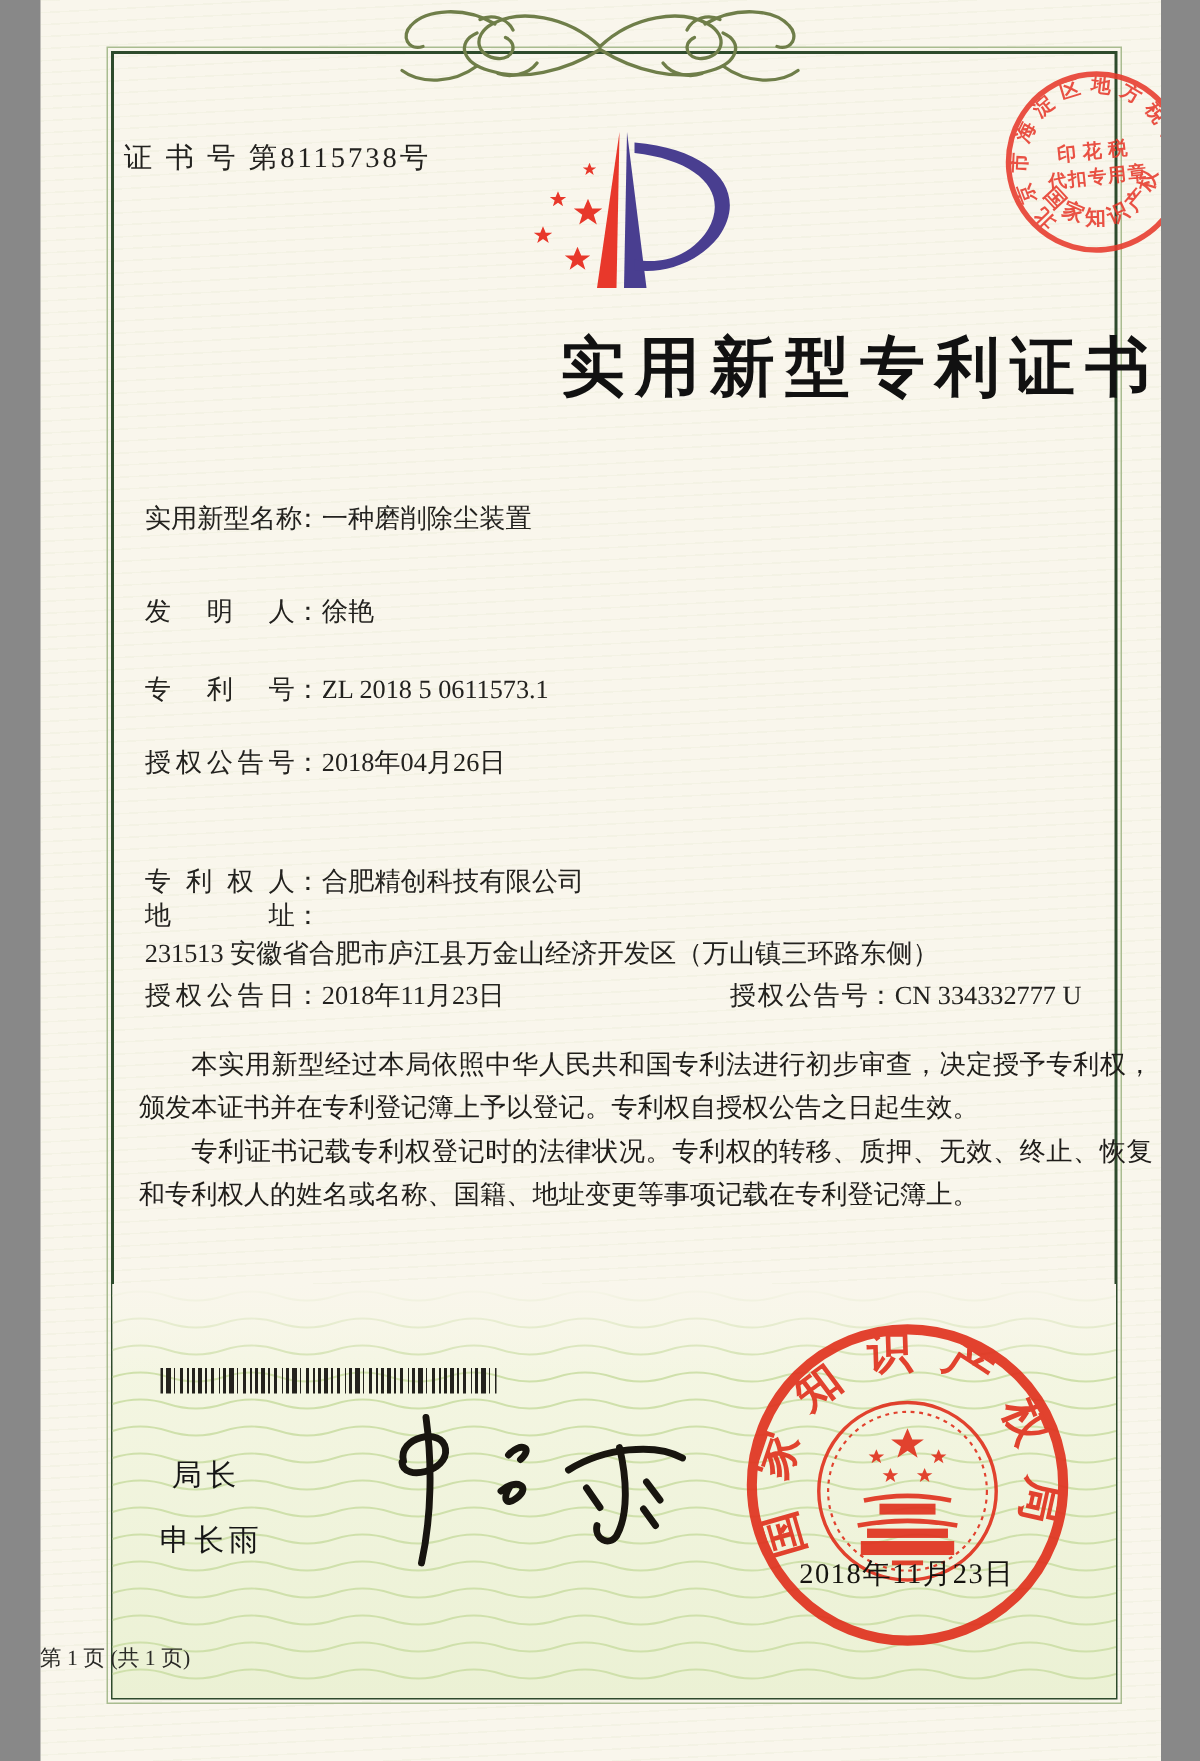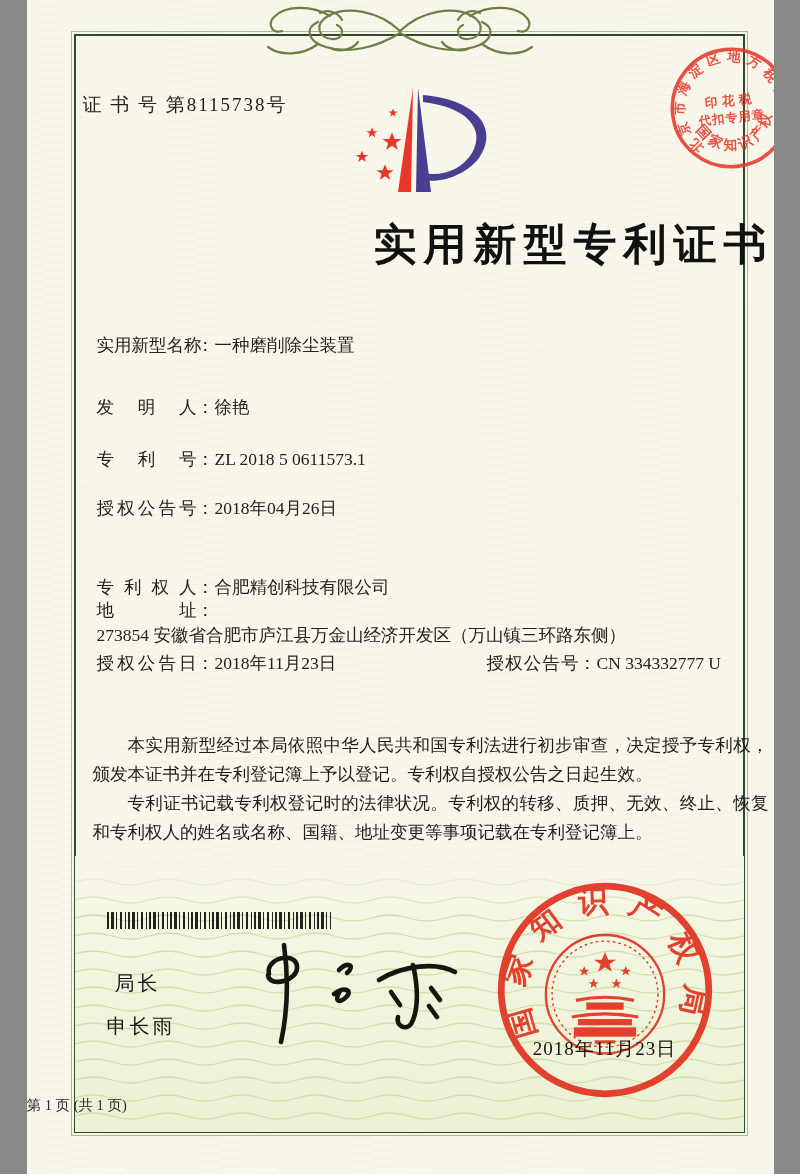--- a/index.html
+++ b/index.html
@@ -29,21 +29,21 @@
   .field-row:nth-of-type(3){top:114px;}
   .field-row:nth-of-type(4){top:163px;}
   .field-row:nth-of-type(5){top:198px;margin-top:44px;}
   .field-row:nth-of-type(6){top:265px;white-space:normal;}
   .field-row:nth-of-type(7){top:318px;}
   .flabel{display:inline-block;width:100px;text-align:justify;text-align-last:justify;vertical-align:top;}
   .fcolon{display:inline-block;width:18px;vertical-align:top;}
   .fvalue{display:inline-block;max-width:552px;vertical-align:top;}
   .gazette{position:absolute;left:460px;top:651px;font-size:17.5px;line-height:25px;white-space:nowrap;}
   
-  .body-text{position:absolute;left:66px;top:695px;width:676px;font-size:17.5px;margin-top:36px;}
+  .body-text{position:absolute;left:66px;top:695px;width:676px;font-size:17.5px;}
   .body-text p{margin:0;text-indent:2em;line-height:29px;text-align:justify;color:#1f1d1a;}
   
   .waveband{position:absolute;left:48px;right:30px;top:856px;height:276px;background:linear-gradient(#f6f7e6, #ebf1d4);}
   .waveband .fade{position:absolute;left:0;right:0;top:0;height:60px;background:linear-gradient(#f9f6ec,rgba(249,246,236,0));}
   .waves{position:absolute;inset:0;width:100%;height:100%;}
   .barcode{position:absolute;left:80px;top:912px;width:224px;height:17px;
     background:repeating-linear-gradient(90deg,#24221d 0 2px,rgba(0,0,0,0) 2px 4px,#24221d 4px 7px,rgba(0,0,0,0) 7px 9px,#24221d 9px 10px,rgba(0,0,0,0) 10px 13px,#24221d 13px 15px,rgba(0,0,0,0) 15px 18px,#24221d 18px 19px,rgba(0,0,0,0) 19px 21px);}
   .signer-title{position:absolute;left:88px;top:970px;font-family:"Liberation Sans","DejaVu Sans",sans-serif;font-size:20px;letter-spacing:3px;color:#161616;}
   .signer-name{position:absolute;left:80px;top:1013px;font-family:"Liberation Sans","DejaVu Sans",sans-serif;font-size:20px;letter-spacing:3px;color:#161616;}
   .signature{position:absolute;left:212px;top:938px;width:240px;height:118px;}
@@ -125,21 +125,21 @@
       <div class="field-row">
         <span class="flabel">专利号</span><span class="fcolon">：</span><span class="fvalue">ZL 2018 5 0611573.1</span>
       </div>
       <div class="field-row">
         <span class="flabel">授权公告号</span><span class="fcolon">：</span><span class="fvalue">2018年04月26日</span>
       </div>
       <div class="field-row">
         <span class="flabel">专利权人</span><span class="fcolon">：</span><span class="fvalue">合肥精创科技有限公司</span>
       </div>
       <div class="field-row">
-        <span class="flabel">地址</span><span class="fcolon">：</span><span class="fvalue">273854 安徽省合肥市庐江县万金山经济开发区（万山镇三环路东侧）</span>
+        <span class="flabel">地址</span><span class="fcolon">：</span><span class="fvalue">231513 安徽省合肥市庐江县万金山经济开发区（万山镇三环路东侧）</span>
       </div>
       <div class="field-row">
         <span class="flabel">授权公告日</span><span class="fcolon">：</span><span class="fvalue">2018年11月23日</span>
       </div>
     </div>
 
   <div class="gazette">
     <span class="flabel" style="width:92px">授权公告号</span><span class="fcolon">：</span><span>CN 334332777 U</span>
   </div>
 

